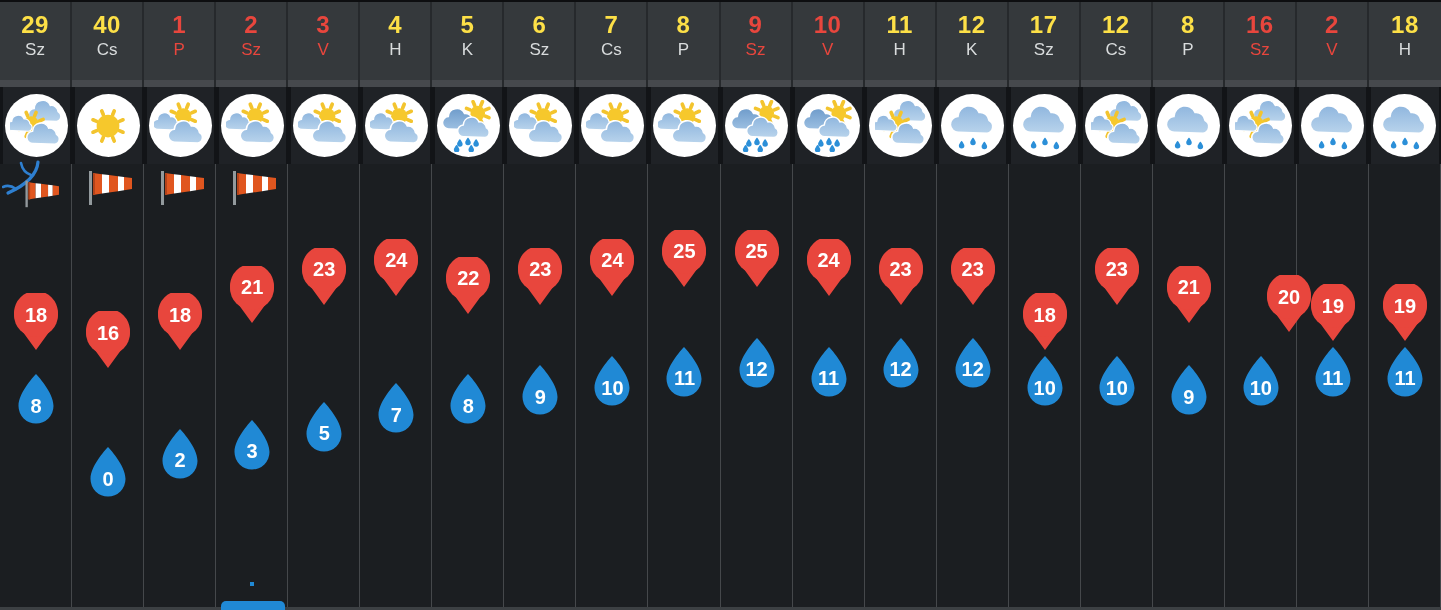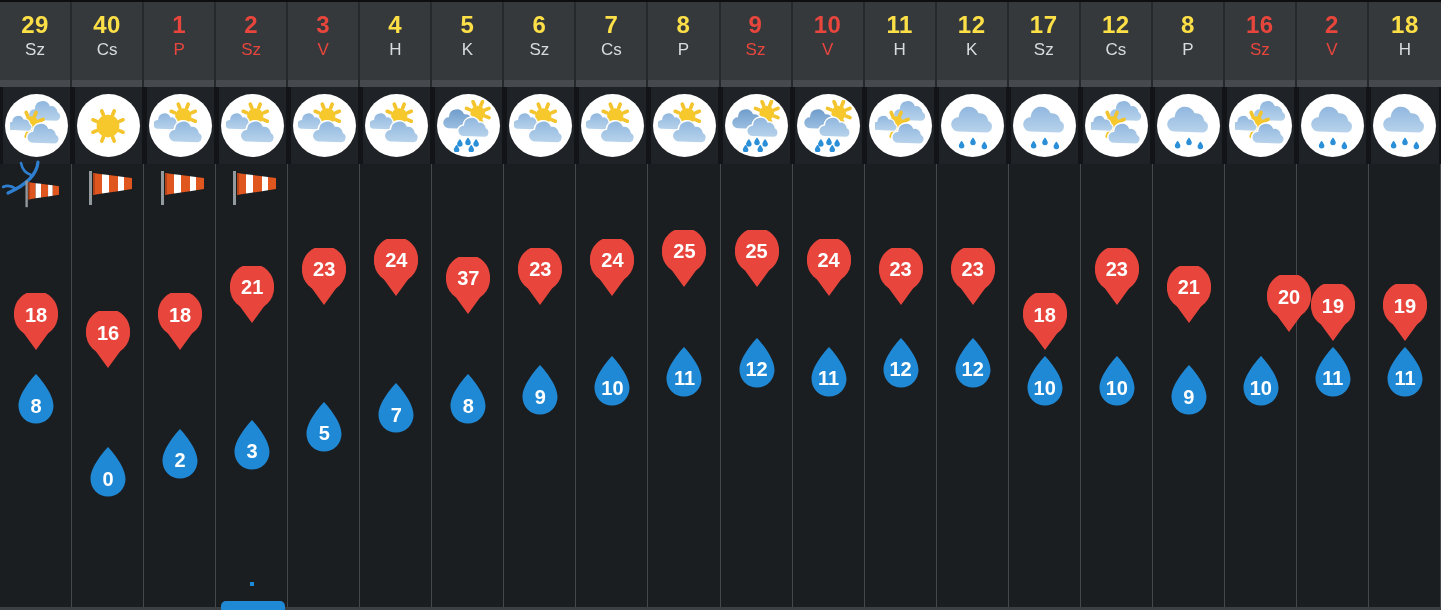--- a/index.html
+++ b/index.html
@@ -856,21 +856,21 @@
       <div class="pin" style="left: 373.275px; top: 74.6px;"><svg width="46" height="58" viewBox="0 0 46 58">
     <path d="M23,57 L7,35 A22,22 0 1 1 39,35 Z" fill="#e8463d"></path>
     <circle cx="23" cy="22" r="22" fill="#e8463d"></circle>
   </svg><div class="pnum">24</div></div>
       <div class="drop" style="left: 374.275px; top: 218.3px;"><svg width="44" height="52" viewBox="0 0 44 52">
     <path d="M22,1 C22,1 39.5,19 39.5,33 A17.5,17.5 0 1 1 4.5,33 C4.5,19 22,1 22,1 Z" fill="#2089d5"></path>
   </svg><div class="pnum">7</div></div>
       <div class="pin" style="left: 445.325px; top: 92.8px;"><svg width="46" height="58" viewBox="0 0 46 58">
     <path d="M23,57 L7,35 A22,22 0 1 1 39,35 Z" fill="#e8463d"></path>
     <circle cx="23" cy="22" r="22" fill="#e8463d"></circle>
-  </svg><div class="pnum">37</div></div>
+  </svg><div class="pnum">22</div></div>
       <div class="drop" style="left: 446.325px; top: 209.2px;"><svg width="44" height="52" viewBox="0 0 44 52">
     <path d="M22,1 C22,1 39.5,19 39.5,33 A17.5,17.5 0 1 1 4.5,33 C4.5,19 22,1 22,1 Z" fill="#2089d5"></path>
   </svg><div class="pnum">8</div></div>
       <div class="pin" style="left: 517.375px; top: 83.7px;"><svg width="46" height="58" viewBox="0 0 46 58">
     <path d="M23,57 L7,35 A22,22 0 1 1 39,35 Z" fill="#e8463d"></path>
     <circle cx="23" cy="22" r="22" fill="#e8463d"></circle>
   </svg><div class="pnum">23</div></div>
       <div class="drop" style="left: 518.375px; top: 200.1px;"><svg width="44" height="52" viewBox="0 0 44 52">
     <path d="M22,1 C22,1 39.5,19 39.5,33 A17.5,17.5 0 1 1 4.5,33 C4.5,19 22,1 22,1 Z" fill="#2089d5"></path>
   </svg><div class="pnum">9</div></div>

